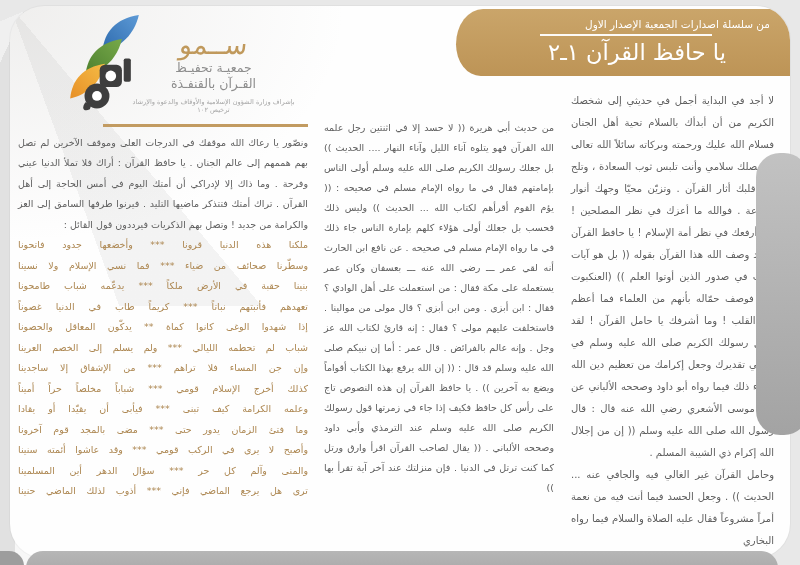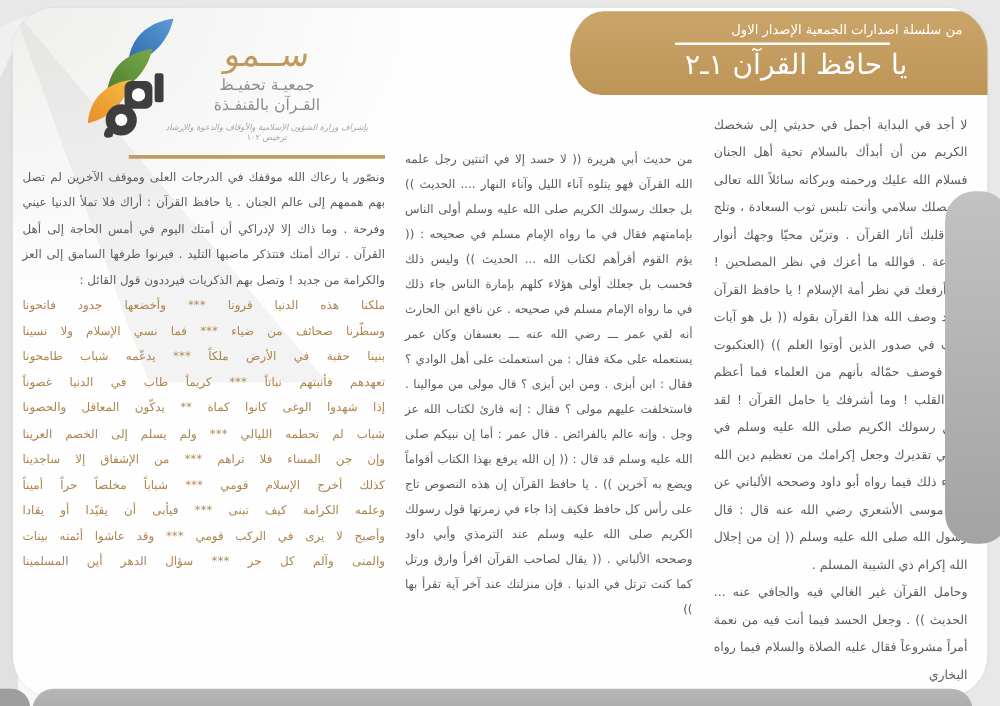--- a/index.html
+++ b/index.html
@@ -35,21 +35,21 @@
     box-sizing:border-box;padding:9px 34px 0 22px;text-align:right;
   }
   .series{color:#ffffff;font-size:10.5px;line-height:12px;}
   .series-underline{height:1.5px;background:rgba(255,255,255,0.95);width:172px;margin:4px 58px 3px auto;}
   .blob-title{color:#ffffff;font-size:22.5px;text-align:center;padding-left:26px;letter-spacing:1px;}
   
   .logo-icon{position:absolute;left:58px;top:8px;}
   .logo-text{position:absolute;left:126px;top:24px;width:155px;text-align:center;direction:rtl;}
   .wordmark{font-size:27px;color:#c0995c;line-height:30px;transform:skewX(-6deg);}
   .org{font-size:12.5px;color:#8d8d8d;line-height:16px;letter-spacing:1.5px;}
-  .sup{font-size:6.6px;color:#a6a6a6;margin:6px -28px 0;line-height:8px;font-style:italic;}
+  .sup{font-size:6.6px;color:#a6a6a6;margin:6px -28px 0;line-height:8px;}
   .lic{font-size:6.6px;color:#a6a6a6;line-height:9px;}
   
   .col{position:absolute;color:#5d5d5d;}
   .col p{margin:0;text-align:justify;}
   .col-right{top:84px;right:16px;width:203px;font-size:10px;line-height:22px;}
   .col-middle{top:84px;right:236px;width:230px;font-size:9.5px;line-height:20px;margin-top:28px;}
   .col-left{top:118px;right:482px;width:290px;font-size:9.5px;line-height:20.5px;}
   .rule{width:205px;height:2.5px;background:#c29b61;margin:0 0 6px auto;}
   .verse{
     color:#ac8650;text-align:justify;text-align-last:justify;
@@ -139,21 +139,23 @@
       <p>ونصّور يا رعاك الله موقفك في الدرجات العلى وموقف الآخرين لم تصل بهم هممهم إلى عالم الجنان . يا حافظ القرآن : أراك فلا تملأ الدنيا عيني وفرحة . وما ذاك إلا لإدراكي أن أمتك اليوم في أمس الحاجة إلى أهل القرآن . تراك أمتك فتتذكر ماضيها التليد . فيرنوا طرفها السامق إلى العز والكرامة من جديد ! وتصل بهم الذكريات فيرددون قول القائل :</p>
       <div class="verse">ملكنا هذه الدنيا قرونا *** وأخضعها جدود فاتحونا</div>
       <div class="verse">وسطّرنا صحائف من ضياء *** فما نسي الإسلام ولا نسينا</div>
       <div class="verse">بنينا حقبة في الأرض ملكاً *** يدعّمه شباب طامحونا</div>
       <div class="verse">تعهدهم فأنبتهم نباتاً *** كريماً طاب في الدنيا غصوناً</div>
       <div class="verse">إذا شهدوا الوغى كانوا كماة ** يدكّون المعاقل والحصونا</div>
       <div class="verse">شباب لم تحطمه الليالي *** ولم يسلم إلى الخصم العرينا</div>
       <div class="verse">وإن جن المساء فلا تراهم *** من الإشفاق إلا ساجدينا</div>
       <div class="verse">كذلك أخرج الإسلام قومي *** شباباً مخلصاً حراً أميناً</div>
       <div class="verse">وعلمه الكرامة كيف تبنى *** فيأبى أن يقيّدا أو يقادا</div>
-      <div class="verse">وأصبح لا يرى في الركب قومي *** وقد عاشوا أئمته بينات</div>
+      <div class="verse">وما فتئ الزمان يدور حتى *** مضى بالمجد قوم آخرونا</div>
+      <div class="verse">وأصبح لا يرى في الركب قومي *** وقد عاشوا أئمته سنينا</div>
       <div class="verse">والمنى وآلم كل حر *** سؤال الدهر أين المسلمينا</div>
+      <div class="verse">ترى هل يرجع الماضي فإني *** أذوب لذلك الماضي حنينا</div>
     </div>
   </div>
 
   <div class="side-pill"></div>
   <div class="bottom-bar"></div>
   <div class="corner-blob"></div>
 </div>
 
 </body></html>

